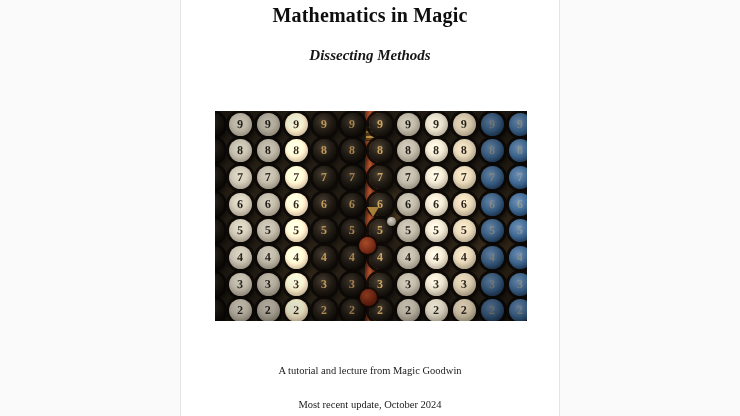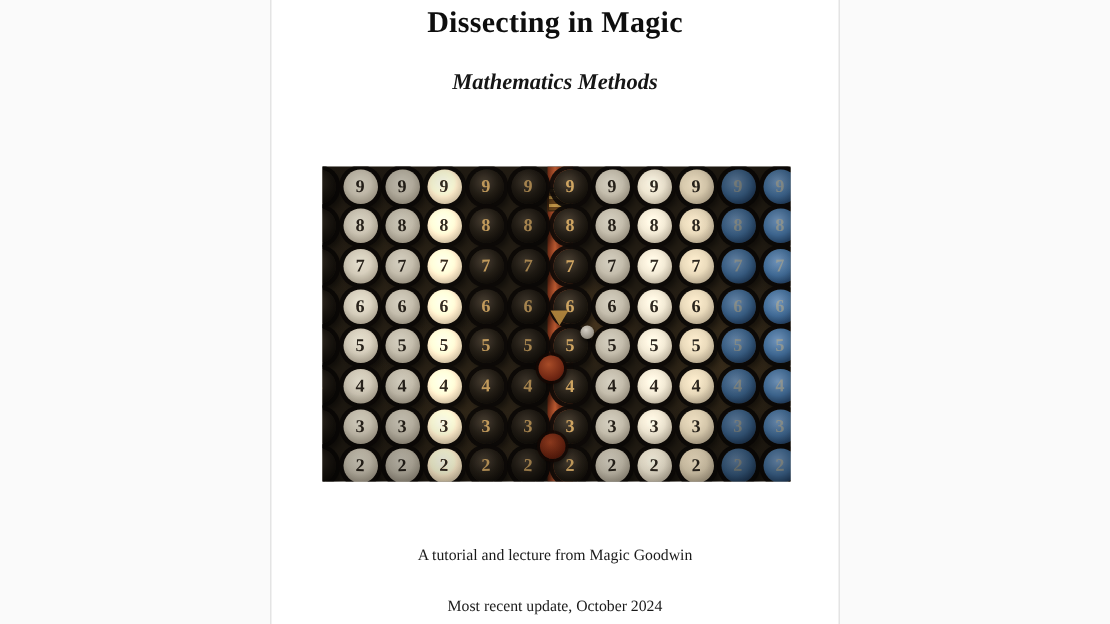--- a/index.html
+++ b/index.html
@@ -107,22 +107,22 @@
   .presented { top: 386px; }
   .updated   { top: 399px; }
   .presented sup { font-size: 7px; vertical-align: super; line-height: 0; }
 </style>
 </head>
 <body>
 
 <div class="canvas">
   <div class="page">
 
-    <h1 class="title">Dissecting in Magic</h1>
-    <div class="subtitle">Mathematics Methods</div>
+    <h1 class="title">Mathematics in Magic</h1>
+    <div class="subtitle">Dissecting Methods</div>
 
     <div class="photo">
       <div class="stripe"></div>
       <div class="stripe-label"></div>
       <div class="stripe-arrow"></div>
       <div class="knob k1"></div>
       <div class="knob k2"></div>
       <div class="pebble"></div>
       <div class="keyboard">
           <div class="key dark" style="left: -14.5px; top: 1.5px; filter: brightness(0.82);">

